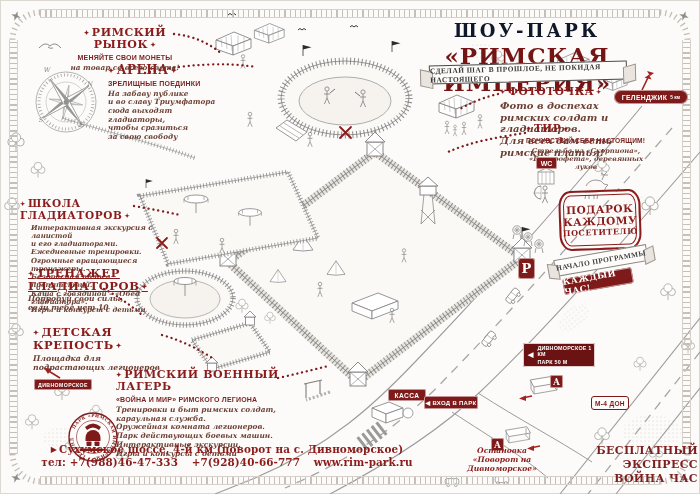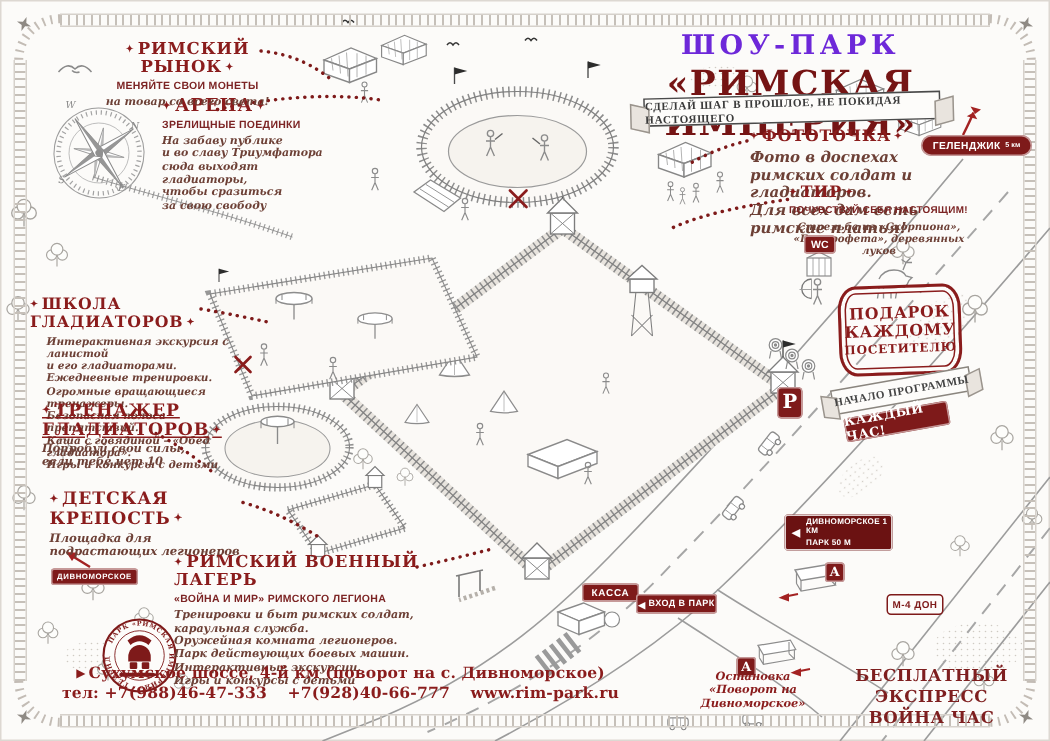--- a/index.html
+++ b/index.html
@@ -17,21 +17,21 @@
   .poi{position:absolute;color:#8a1c1c;line-height:1.12;}
   .h1{font-weight:bold;letter-spacing:.6px;color:#8a1c1c;}
   .h1 .ht{white-space:pre-line;margin:0 2px;}
   .star{font-size:.6em;vertical-align:.2em;}
   .bsub{font-family:"Liberation Sans",sans-serif;font-weight:bold;font-size:7px;
         color:#7c2424;letter-spacing:.2px;margin-top:2.5px;}
   .ital{font-style:italic;font-weight:600;font-size:7.3px;color:#6d4036;
         white-space:pre-line;margin-top:2px;line-height:1.18;}
   .ctr{text-align:center;}
   
-  .kicker{font-weight:bold;font-size:18px;letter-spacing:3px;color:#6d28d9;}
+  .kicker{font-weight:bold;font-size:18px;letter-spacing:3px;color:#0f172a;}
   .title{font-weight:bold;font-size:23px;letter-spacing:1px;color:#751414;margin-top:1px;}
   .banner{position:absolute;left:429px;top:63px;width:196px;height:17px;background:#fdfcfa;
      border:1.2px solid #4a4a4a;transform:rotate(-1.5deg);display:flex;align-items:center;
      justify-content:center;font-family:"Liberation Serif",serif;font-weight:bold;font-size:7.4px;
      letter-spacing:.5px;color:#3a3a3a;}
   .banner::before,.banner::after{content:"";position:absolute;top:4px;width:11px;height:15px;
      background:#e9e4de;border:1px solid #9a948d;z-index:-1;}
   .banner::before{left:-10px;transform:skewY(14deg);}
   .banner::after{right:-10px;transform:skewY(-14deg);}
   
@@ -53,21 +53,21 @@
   .sign{position:absolute;left:523px;top:343px;width:72px;height:24px;background:#6b1212;
      border-radius:2px;box-shadow:inset 0 0 0 1px rgba(255,255,255,.8);color:#fff;
      display:flex;align-items:center;gap:4px;padding-left:5px;box-sizing:border-box;
      font-family:"Liberation Sans",sans-serif;font-weight:bold;}
   .m4{position:absolute;left:591px;top:396px;width:38px;height:14px;background:#fdfcfb;
      border:1.4px solid #7e1a1a;border-radius:3px;color:#7e1a1a;font-family:"Liberation Sans",sans-serif;
      font-weight:bold;font-size:6.6px;display:flex;align-items:center;justify-content:center;
      letter-spacing:.3px;box-sizing:border-box;}
   .cletter{position:absolute;transform:translate(-50%,-50%);font-style:italic;font-size:6.5px;
      color:#8a8a8a;font-family:"DejaVu Serif",serif;}
-  .express{position:absolute;left:544px;top:444px;width:154px;text-align:center;color:#7e1f1f;
+  .express{position:absolute;left:544px;top:444px;width:154px;text-align:right;color:#7e1f1f;
      font-weight:bold;font-size:11px;letter-spacing:.4px;line-height:1.25;}
   .busstop{position:absolute;left:447px;top:446px;width:110px;text-align:center;color:#8a1c1c;
      font-style:italic;font-weight:600;font-size:7.6px;line-height:1.2;}
   .footer{position:absolute;left:28px;top:443px;width:398px;text-align:center;color:#8a1c1c;
      font-weight:bold;font-size:10.4px;line-height:1.25;letter-spacing:.1px;}
   .footer .row2 span{margin:0 5px;}
   .bullet{font-size:8px;vertical-align:1px;margin-right:2px;}
 </style>
 </head>
 <body>

